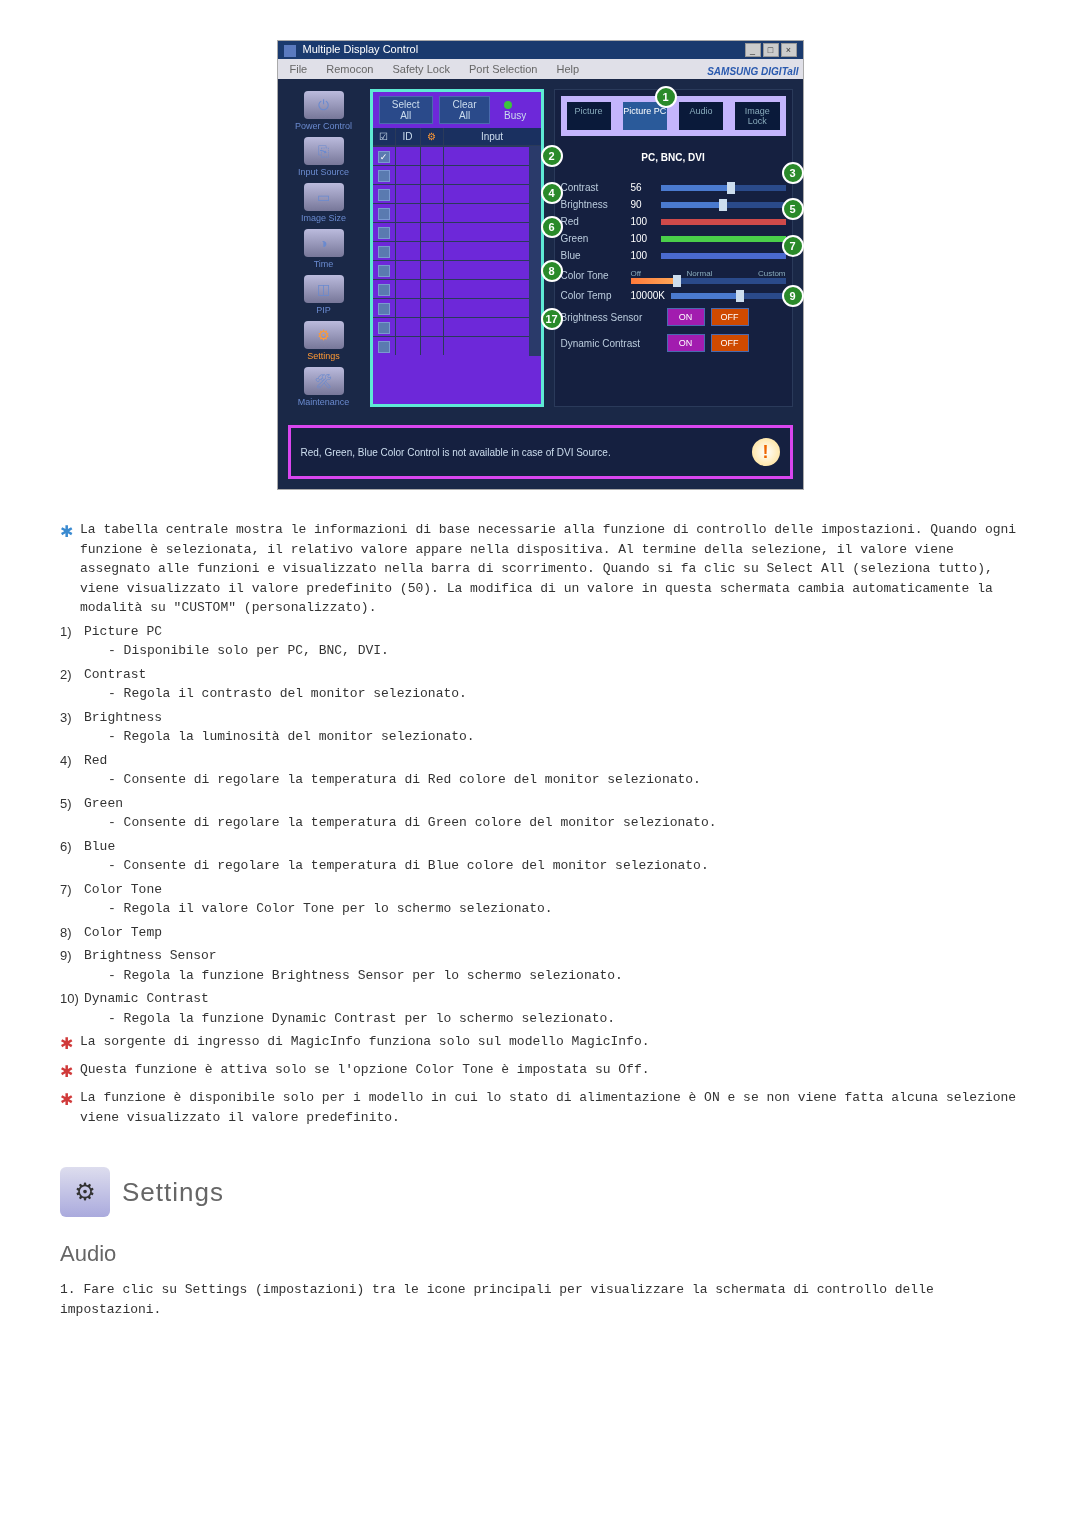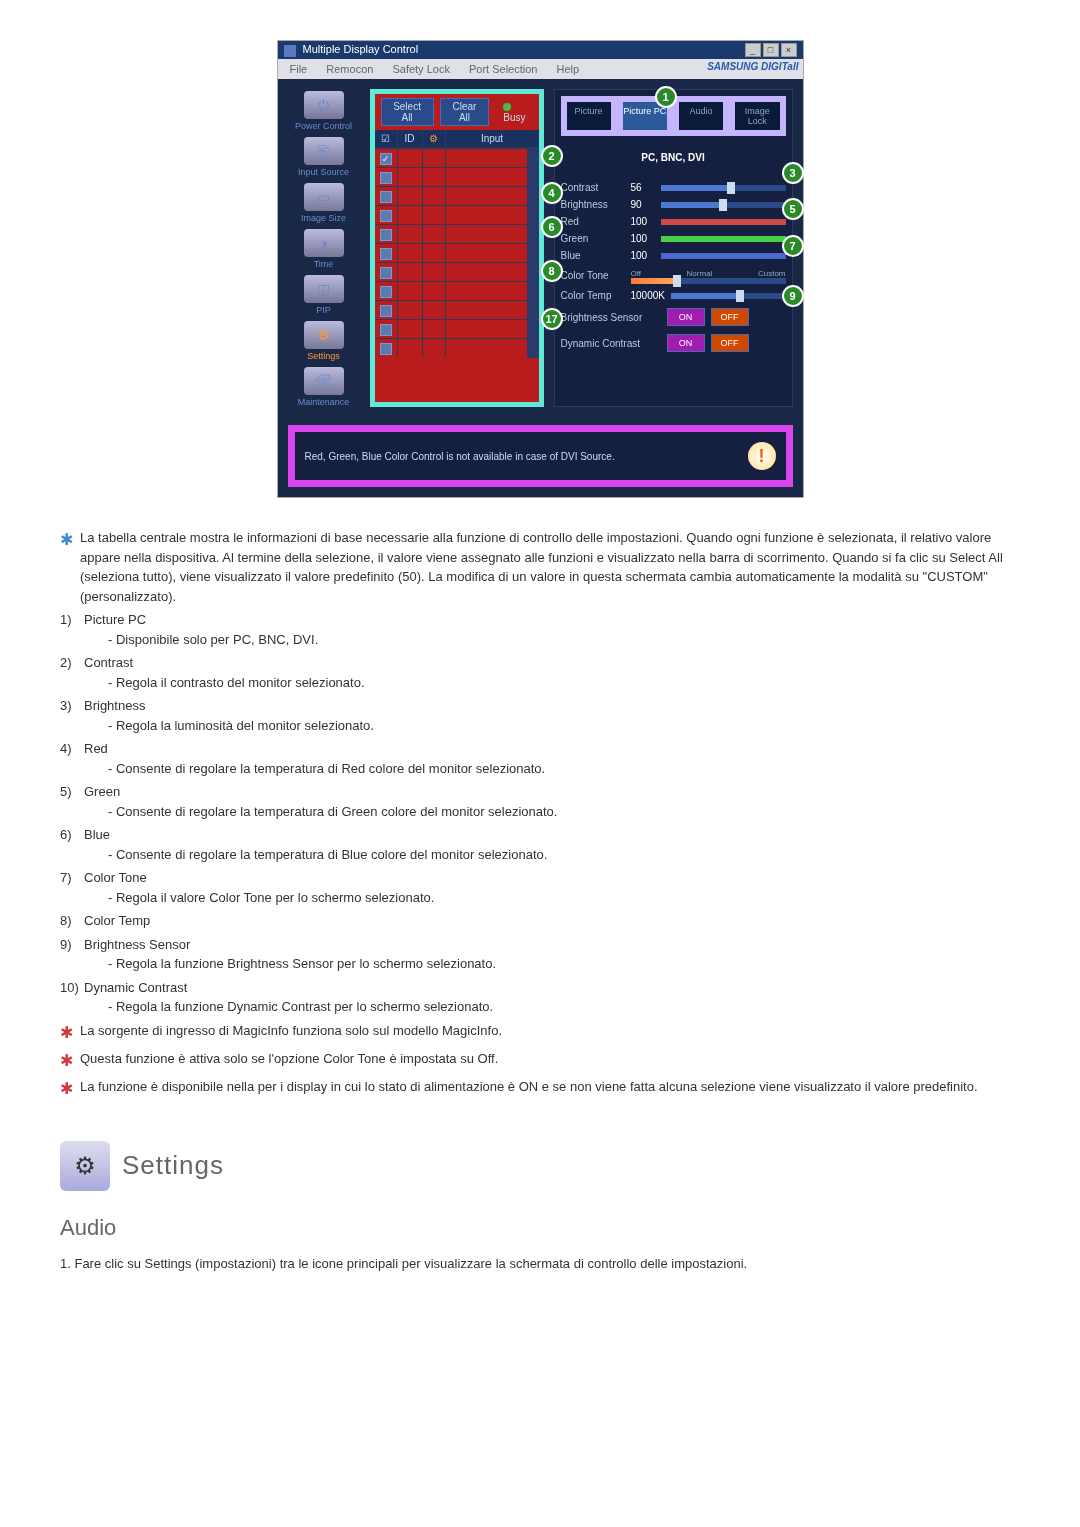--- a/index.html
+++ b/index.html
@@ -49,21 +49,21 @@
   line-height: 12px;
   text-align: center;
   border: 1px solid #999;
 }
 
 .menubar {
   background: #e0e0e8;
   padding: 2px 4px;
   font-size: 11px;
   display: flex;
-  align-items: flex-start;
+  align-items: flex-end;
   justify-content: space-between;
   color: #666;
 }
 .menu-items span {
   padding: 2px 8px;
   display: inline-block;
 }
 .samsung {
   color: #2a5aaf;
   font-size: 10px;
@@ -99,22 +99,22 @@
   background: linear-gradient(#bbd, #779);
   border-radius: 4px;
   display: flex;
   align-items: center;
   justify-content: center;
   font-size: 14px;
 }
 
 .center-panel {
   flex: 1;
-  background: #b91c1c;
-  border: 5px solid #5eead4;
+  background: #6d28d9;
+  border: 3px solid #5eead4;
 }
 
 .panel-header {
   display: flex;
   gap: 6px;
   padding: 4px 6px;
   align-items: center;
   font-size: 10px;
 }
 .hbtn {
@@ -287,21 +287,21 @@
   margin-left: 6px;
   font-size: 9px;
   color: #fff;
   border: 1px solid #4a6aaf;
 }
 .onoff-btn.on { background: #a21caf; }
 .onoff-btn.off { background: #cf4a00; }
 
 .footer-bar {
   background: #152040;
-  border: 7px solid #d946ef;
+  border: 3px solid #d946ef;
   margin-top: 8px;
   padding: 10px;
   display: flex;
   align-items: center;
   justify-content: space-between;
   color: #cde;
   font-size: 10px;
 }
 .footer-icon {
   width: 28px;
@@ -332,20 +332,21 @@
 .note-row {
   display: flex;
   margin: 4px 0;
   align-items: flex-start;
 }
 .note-num {
   width: 24px;
 }
 .note-text {
   flex: 1;
+  font-family: Liberation Mono, monospace;
 }
 .sub-dash {
   padding-left: 24px;
 }
 
 .section-header {
   display: flex;
   align-items: center;
   gap: 12px;
   margin: 40px 0 20px;
@@ -719,21 +720,21 @@
   <div class="note-row">
     <span class="star red">✱</span>
     <div class="note-text">La sorgente di ingresso di MagicInfo funziona solo sul modello MagicInfo.</div>
   </div>
   <div class="note-row">
     <span class="star red">✱</span>
     <div class="note-text">Questa funzione è attiva solo se l'opzione Color Tone è impostata su Off.</div>
   </div>
   <div class="note-row">
     <span class="star red">✱</span>
-    <div class="note-text">La funzione è disponibile nella per i display in cui lo stato di alimentazione è ON e se non viene fatta alcuna selezione viene visualizzato il valore predefinito.</div>
+    <div class="note-text">La funzione è disponibile solo per i modello in cui lo stato di alimentazione è ON e se non viene fatta alcuna selezione viene visualizzato il valore predefinito.</div>
   </div>
 
   <div class="section-header">
     <div class="section-icon">⚙</div>
     <div class="section-title">Settings</div>
   </div>
 
   <div class="subsection">Audio</div>
 
   <div class="note-text">1. Fare clic su Settings (impostazioni) tra le icone principali per visualizzare la schermata di controllo delle impostazioni.</div>

